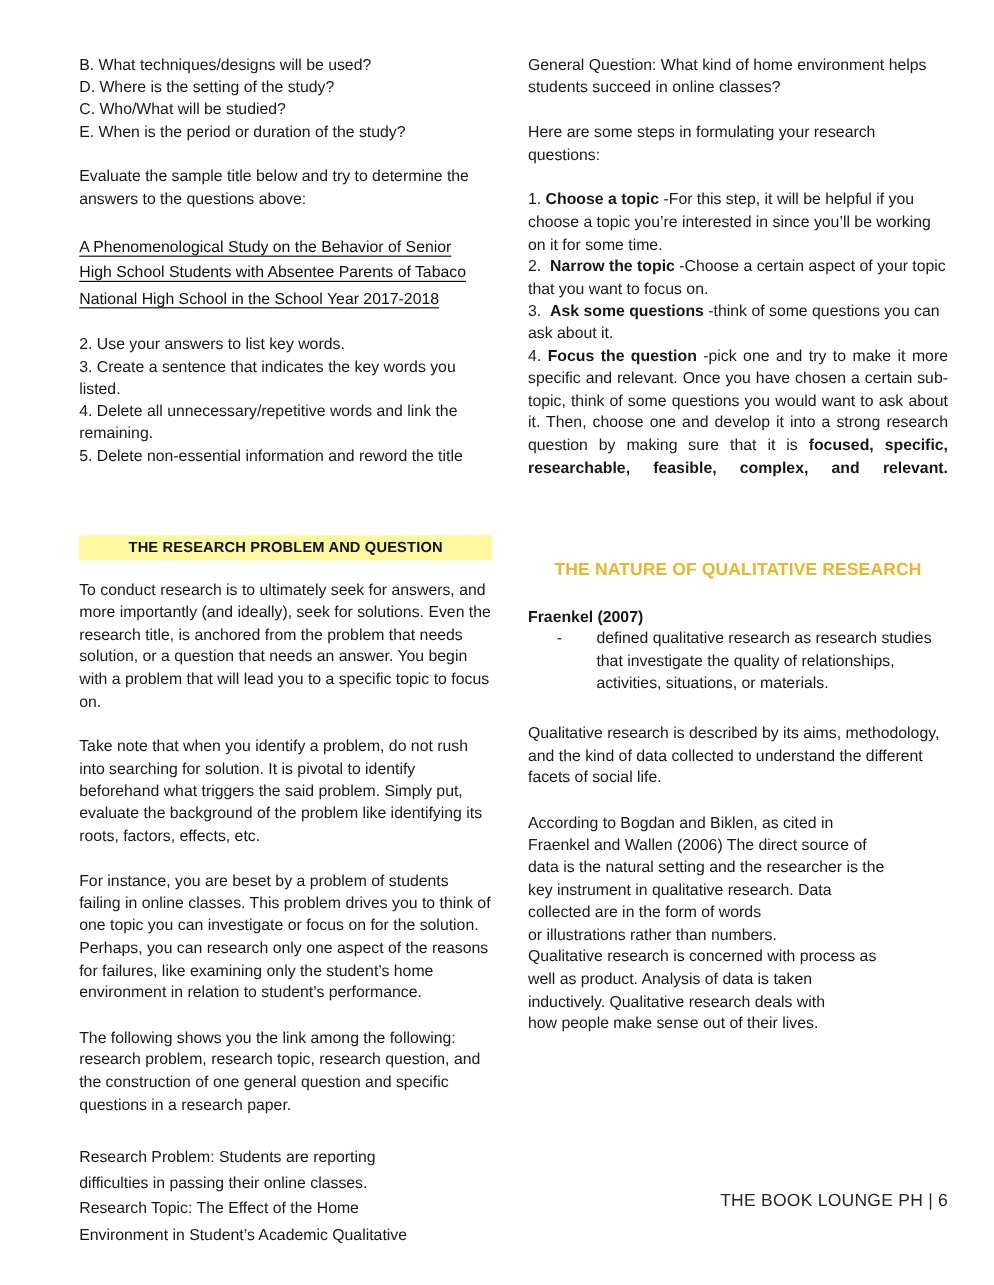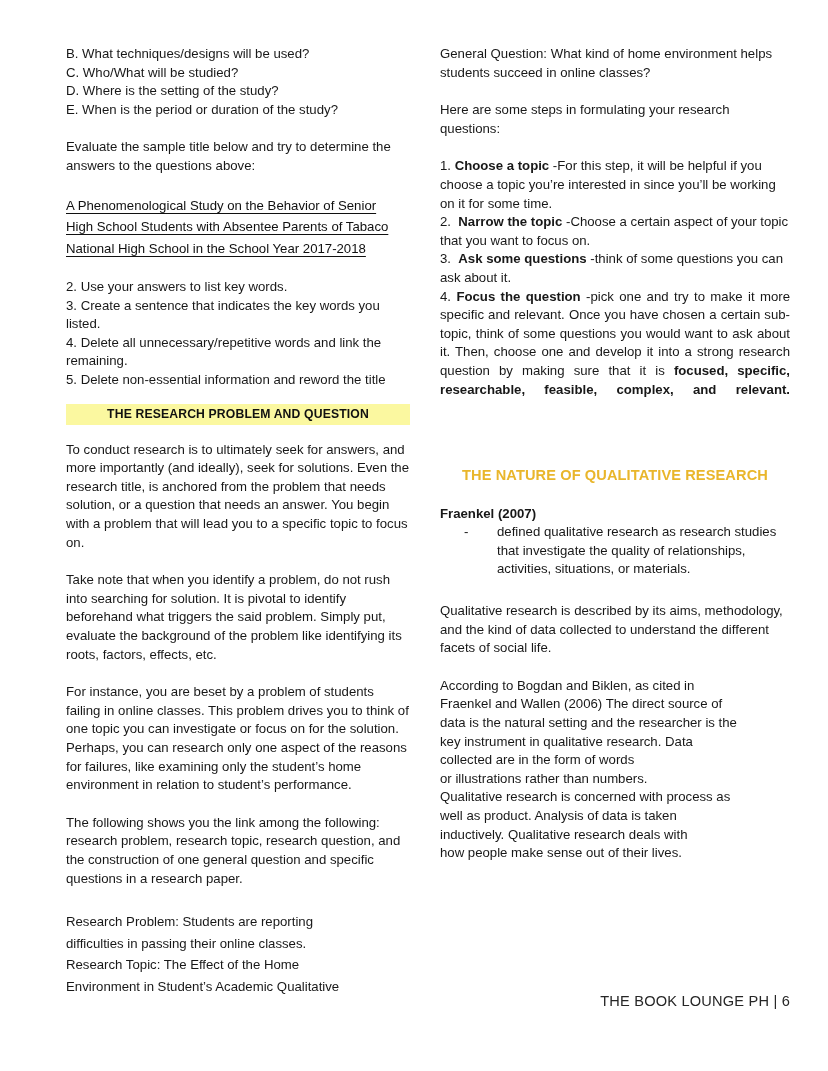--- a/index.html
+++ b/index.html
@@ -50,20 +50,21 @@
   }
 
   
   .highlight-band {
     background: #fbf8a0;
     width: 344px;
     height: 21px;
     display: flex;
     align-items: center;
     justify-content: center;
+    margin-top: 42px;
   }
   .highlight-band .txt {
     font-weight: bold;
     font-size: 12.2px;
     letter-spacing: 0.15px;
     color: #111111;
   }
 
   
   .gold-heading {
@@ -112,22 +113,22 @@
   }
 </style>
 </head>
 <body>
 
 <div class="page">
 
   <div class="col col-left">
 
     <p>B. What techniques/designs will be used?</p>
+    <p>D. Where is the setting of the study?</p>
     <p>C. Who/What will be studied?</p>
-    <p>D. Where is the setting of the study?</p>
     <p>E. When is the period or duration of the study?</p>
 
     <div class="gap-md"></div>
 
     <p>Evaluate the sample title below and try to determine the answers to the questions above:</p>
 
     <div class="gap-md"></div>
 
     <div class="sample-title">
       <span>A Phenomenological Study on the Behavior of Senior</span><br>

